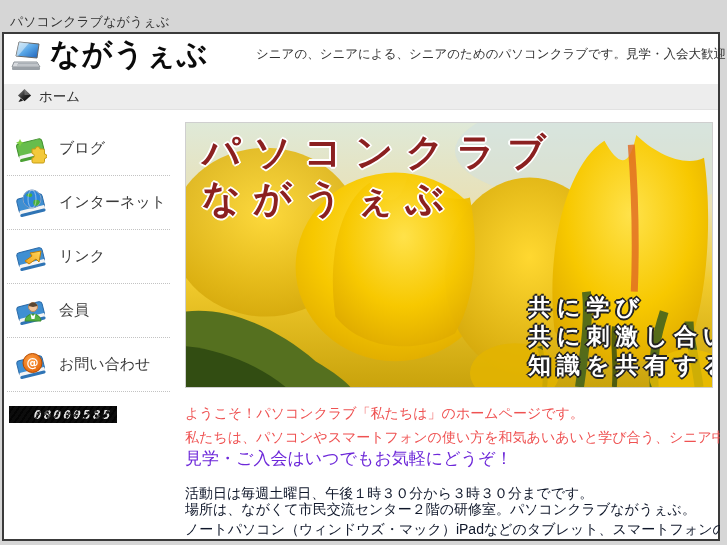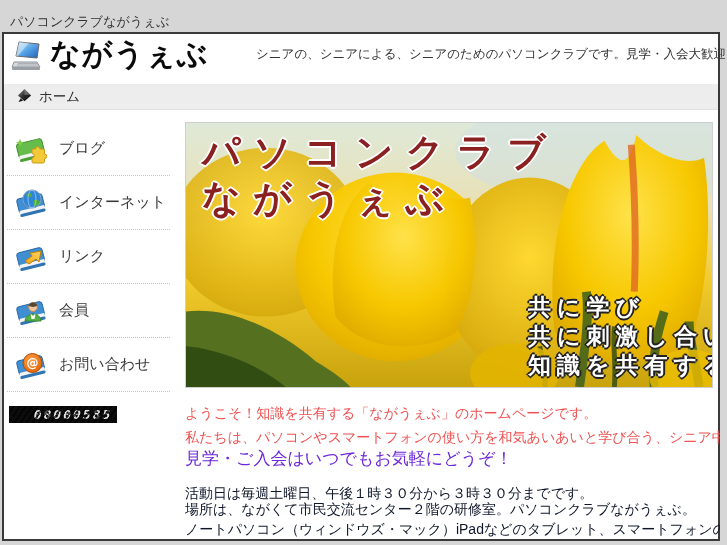--- a/index.html
+++ b/index.html
@@ -223,21 +223,21 @@
       <div>ながうぇぶ</div>
     </div>
     <div class="banner-slogan">
       <div>共に学び</div>
       <div>共に刺激し合い、</div>
       <div>知識を共有する</div>
     </div>
   </div>
 
   <div class="main-text">
-    <p class="t-red1">ようこそ！知識を共有する「ながうぇぶ」のホームページです。</p>
+    <p class="t-red1">ようこそ！パソコンクラブ「私たちは」のホームページです。</p>
     <p class="t-red2">私たちは、パソコンやスマートフォンの使い方を和気あいあいと学び合う、シニア中心のサークルです。</p>
     <p class="t-orange">見学・ご入会はいつでもお気軽にどうぞ！</p>
     <p class="t-gray">活動日は毎週土曜日、午後１時３０分から３時３０分までです。</p>
     <p class="t-gray">場所は、ながくて市民交流センター２階の研修室。パソコンクラブながうぇぶ。</p>
     <p class="t-gray last"><span>ノートパソコン（ウィンドウズ・マック）</span><span>iPad</span><span>などのタブレット、スマートフォンの操作方法など、わからないことを会員同士で教え合っています。</span></p>
   </div>
 
 </div>
 
 </body></html>

